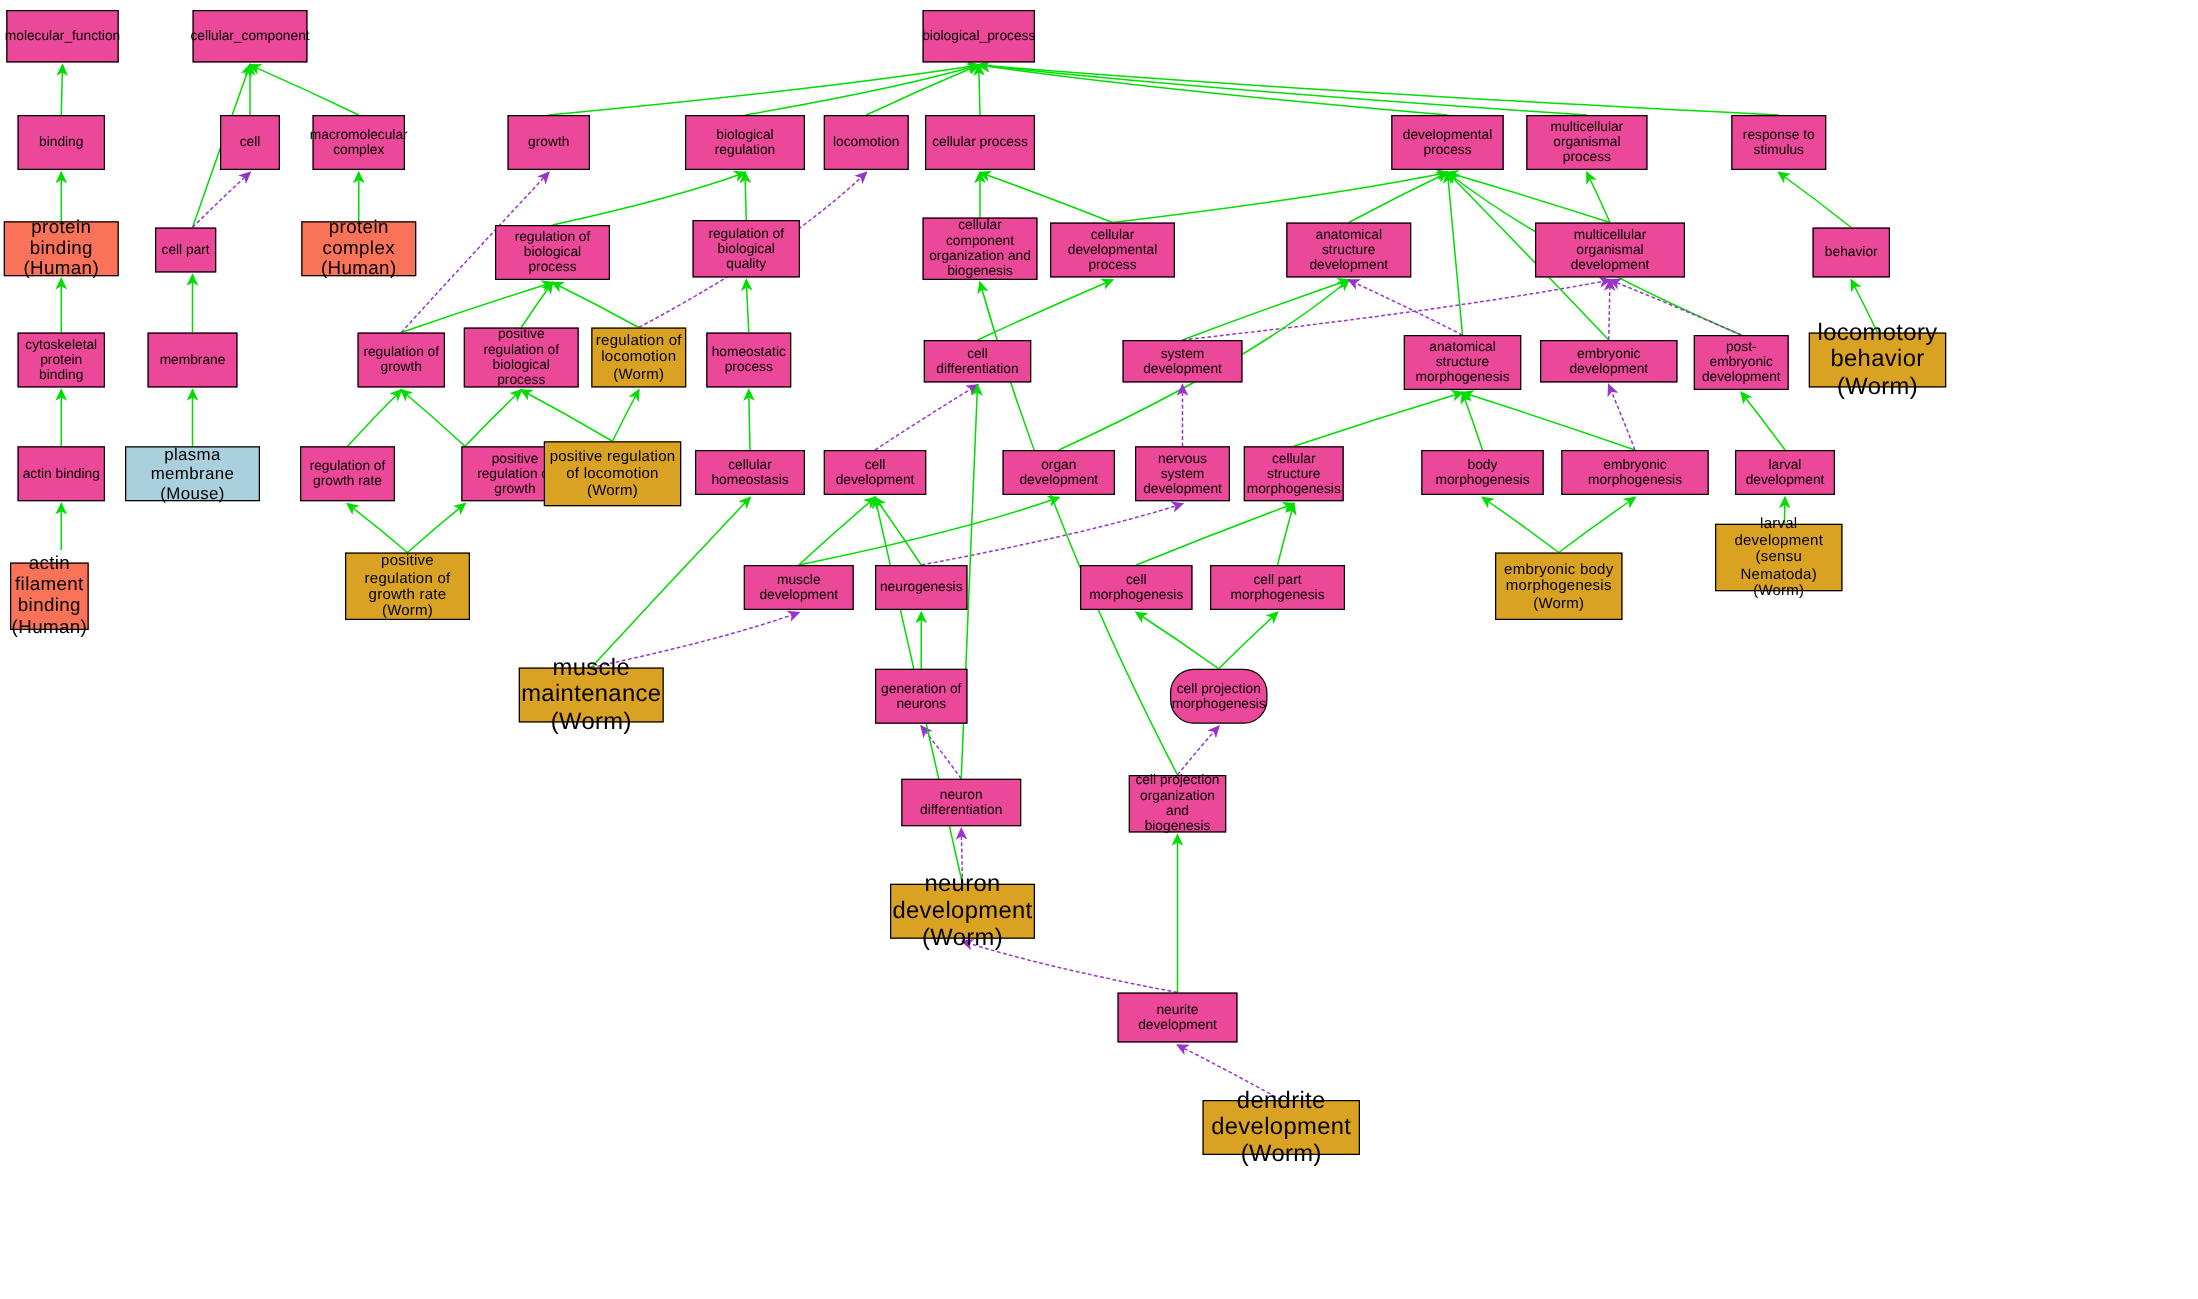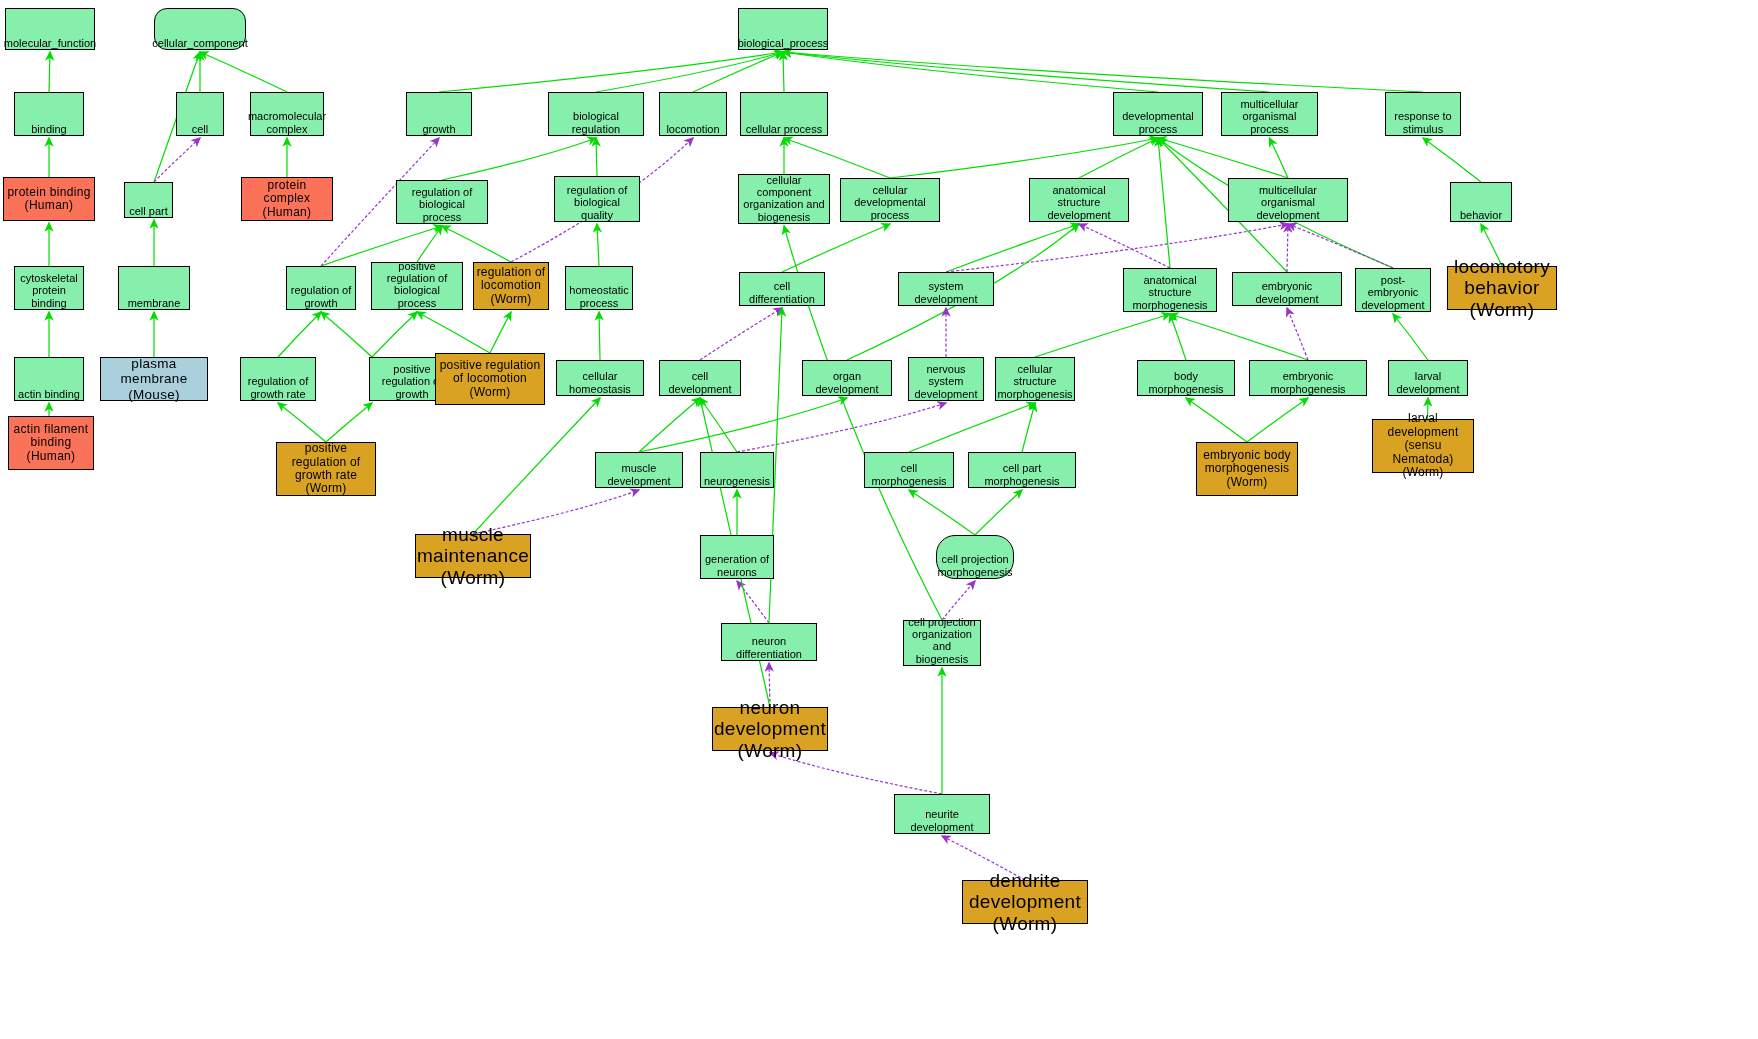--- a/index.html
+++ b/index.html
@@ -3,22 +3,22 @@
 <meta charset="utf-8">
 <style>
   html,body{margin:0;padding:0;background:#ffffff;}
   #canvas{position:relative;width:1758px;height:1039px;background:#ffffff;
           font-family:"Liberation Sans","DejaVu Sans",sans-serif;overflow:hidden;}
   svg.edges{position:absolute;left:0;top:0;width:1758px;height:1039px;pointer-events:none;}
   .node{position:absolute;box-sizing:border-box;border:1px solid #000000;
         background:#ffffff;display:flex;align-items:center;justify-content:center;
         text-align:center;line-height:1.12;color:#000000;z-index:5;}
   .node .lbl{display:block;padding:0 2px;}
-  .t-white{background:#86efac;font-size:11px;align-items:flex-end;}
-  .t-red{background:#fa7359;font-size:12px;letter-spacing:.3px;}
+  .t-white{background:#ec4899;font-size:11px;}
+  .t-red{background:#fa7359;font-size:15px;letter-spacing:.3px;}
   .t-blue{background:#aacfdd;font-size:13.5px;letter-spacing:.3px;}
   .t-orange{background:#d9a222;font-size:19px;letter-spacing:.3px;}
   .t-orange-sm{background:#d9a222;font-size:12px;letter-spacing:.2px;}
 </style>
 </head>
 <body>
 
 <div id="canvas">
   <svg class="edges" viewBox="0 0 1758 1039">
     <defs>
@@ -112,21 +112,21 @@
         <path d="M770,707 Q735,551.5 700,398" stroke="#00dd00" marker-end="url(#ag)"></path>
         <path d="M942,794 Q830.2,772.5 770,753" stroke="#9933cc" marker-end="url(#ap)" stroke-dasharray="3,2"></path>
         <path d="M942,794 Q942,730 942,668" stroke="#00dd00" marker-end="url(#ag)"></path>
         <path d="M1025,880 Q983.5,857 942,836" stroke="#9933cc" marker-end="url(#ap)" stroke-dasharray="3,2"></path>
       </g>
   </svg>
   <div id="node-layer">
       <div class="node t-white" style="left: 5px; top: 8px; width: 90px; height: 42px;">
         <span class="lbl">molecular_function</span>
       </div>
-      <div class="node t-white" style="left: 154px; top: 8px; width: 92px; height: 42px; border-radius: 13px;">
+      <div class="node t-white" style="left: 154px; top: 8px; width: 92px; height: 42px;">
         <span class="lbl">cellular_component</span>
       </div>
       <div class="node t-white" style="left: 738px; top: 8px; width: 90px; height: 42px;">
         <span class="lbl">biological_process</span>
       </div>
       <div class="node t-white" style="left: 14px; top: 92px; width: 70px; height: 44px;">
         <span class="lbl">binding</span>
       </div>
       <div class="node t-white" style="left: 176px; top: 92px; width: 48px; height: 44px;">
         <span class="lbl">cell</span>
@@ -298,17 +298,17 @@
       </div>
       <div class="node t-white" style="left: 118px; top: 266px; width: 72px; height: 44px;">
         <span class="lbl">membrane</span>
       </div>
       <div class="node t-white" style="left: 14px; top: 357px; width: 70px; height: 44px;">
         <span class="lbl">actin binding</span>
       </div>
       <div class="node t-blue" style="left: 100px; top: 357px; width: 108px; height: 44px;">
         <span class="lbl">plasma membrane (Mouse)</span>
       </div>
-      <div class="node t-red" style="left: 8px; top: 416px; width: 86px; height: 54px;">
+      <div class="node t-red" style="left: 8px; top: 450px; width: 63px; height: 54px;">
         <span class="lbl">actin filament binding (Human)</span>
       </div>
     </div>
 </div>
 
 </body></html>

